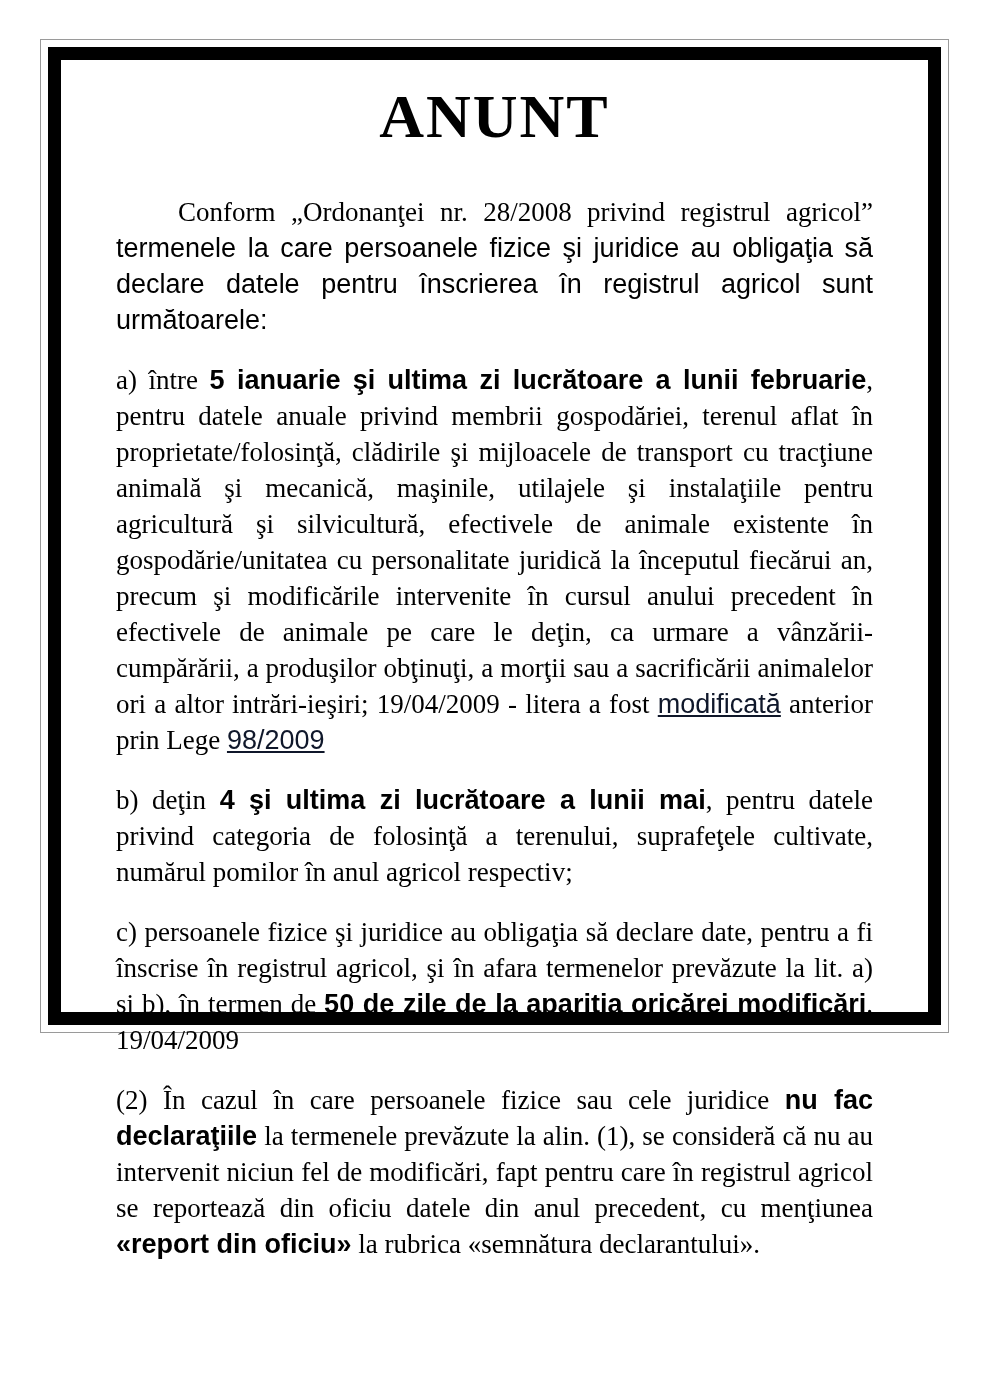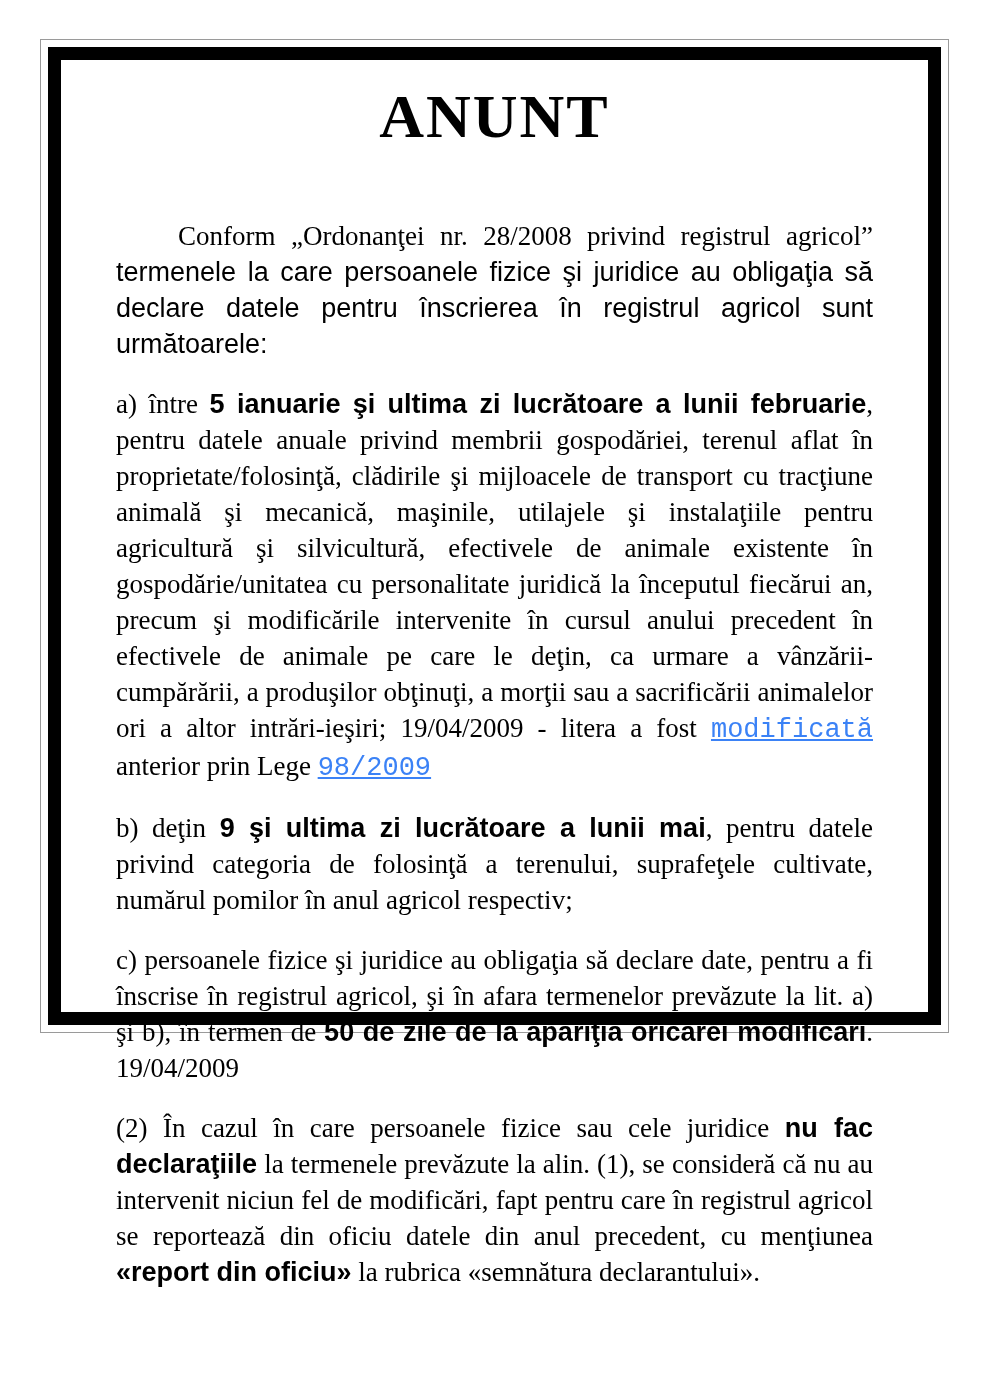--- a/index.html
+++ b/index.html
@@ -51,46 +51,46 @@
     font-family: "Liberation Serif", serif;
     letter-spacing: 2px;
   }
   .paragraphs p {
     font-size: 27px;
     line-height: 36px;
     text-align: justify;
     margin: 24px 0 0 0;
   }
   .paragraphs p:first-child {
-    margin-top: 68px;
+    margin-top: 44px;
   }
   .paragraphs p.indent {
     text-indent: 62px;
   }
   .seg-serif { font-family: "Liberation Serif", serif; }
   .seg-sans  { font-family: "Liberation Sans", sans-serif; }
   .seg-bold  { font-family: Liberation Sans, sans-serif; font-weight: bold; margin-top: 20px; }
   a.seg-link {
-    color: #3b82f6;
+    color: #0f172a;
     text-decoration: underline;
     cursor: pointer;
-    font-family: Liberation Mono, monospace;
+    font-family: Liberation Sans, sans-serif;
   }
 </style>
 </head>
 <body>
 
 <div class="page">
   <div class="outer-frame">
     <div class="inner-frame">
       <div class="content">
         <h1 class="doc-title">ANUNT</h1>
         <div class="paragraphs" id="paragraphs">
             <p class="indent"><span class="seg-serif">Conform „Ordonanţei nr. 28/2008 privind registrul agricol” </span><span class="seg-sans">termenele la care persoanele fizice şi juridice au obligaţia să declare datele pentru înscrierea în registrul agricol sunt următoarele:</span></p>
             <p><span class="seg-serif">a) între </span><span class="seg-bold">5 ianuarie şi ultima zi lucrătoare a lunii februarie</span><span class="seg-serif">, pentru datele anuale privind membrii gospodăriei, terenul aflat în proprietate/folosinţă, clădirile şi mijloacele de transport cu tracţiune animală şi mecanică, maşinile, utilajele şi instalaţiile pentru agricultură şi silvicultură, efectivele de animale existente în gospodărie/unitatea cu personalitate juridică la începutul fiecărui an, precum şi modificările intervenite în cursul anului precedent în efectivele de animale pe care le deţin, ca urmare a vânzării-cumpărării, a produşilor obţinuţi, a morţii sau a sacrificării animalelor ori a altor intrări-ieşiri; 19/04/2009 - litera a fost </span><a class="seg-link">modificată</a><span class="seg-serif"> anterior prin Lege </span><a class="seg-link">98/2009</a></p>
-            <p><span class="seg-serif">b) deţin </span><span class="seg-bold">9 şi ultima zi lucrătoare a lunii mai</span><span class="seg-serif">, pentru datele privind categoria de folosinţă a terenului, suprafeţele cultivate, numărul pomilor în anul agricol respectiv;</span></p>
+            <p><span class="seg-serif">b) deţin </span><span class="seg-bold">4 şi ultima zi lucrătoare a lunii mai</span><span class="seg-serif">, pentru datele privind categoria de folosinţă a terenului, suprafeţele cultivate, numărul pomilor în anul agricol respectiv;</span></p>
             <p><span class="seg-serif">c) persoanele fizice şi juridice au obligaţia să declare date, pentru a fi înscrise în registrul agricol, şi în afara termenelor prevăzute la lit. a) şi b), în termen de </span><span class="seg-bold">50 de zile de la apariţia oricărei modificări</span><span class="seg-serif">. 19/04/2009</span></p>
             <p><span class="seg-serif">(2) În cazul în care persoanele fizice sau cele juridice </span><span class="seg-bold">nu fac declaraţiile</span><span class="seg-serif"> la termenele prevăzute la alin. (1), se consideră că nu au intervenit niciun fel de modificări, fapt pentru care în registrul agricol se reportează din oficiu datele din anul precedent, cu menţiunea </span><span class="seg-bold">«report din oficiu»</span><span class="seg-serif"> la rubrica «semnătura declarantului».</span></p>
           </div>
       </div>
     </div>
   </div>
 </div>
 
 </body></html>

